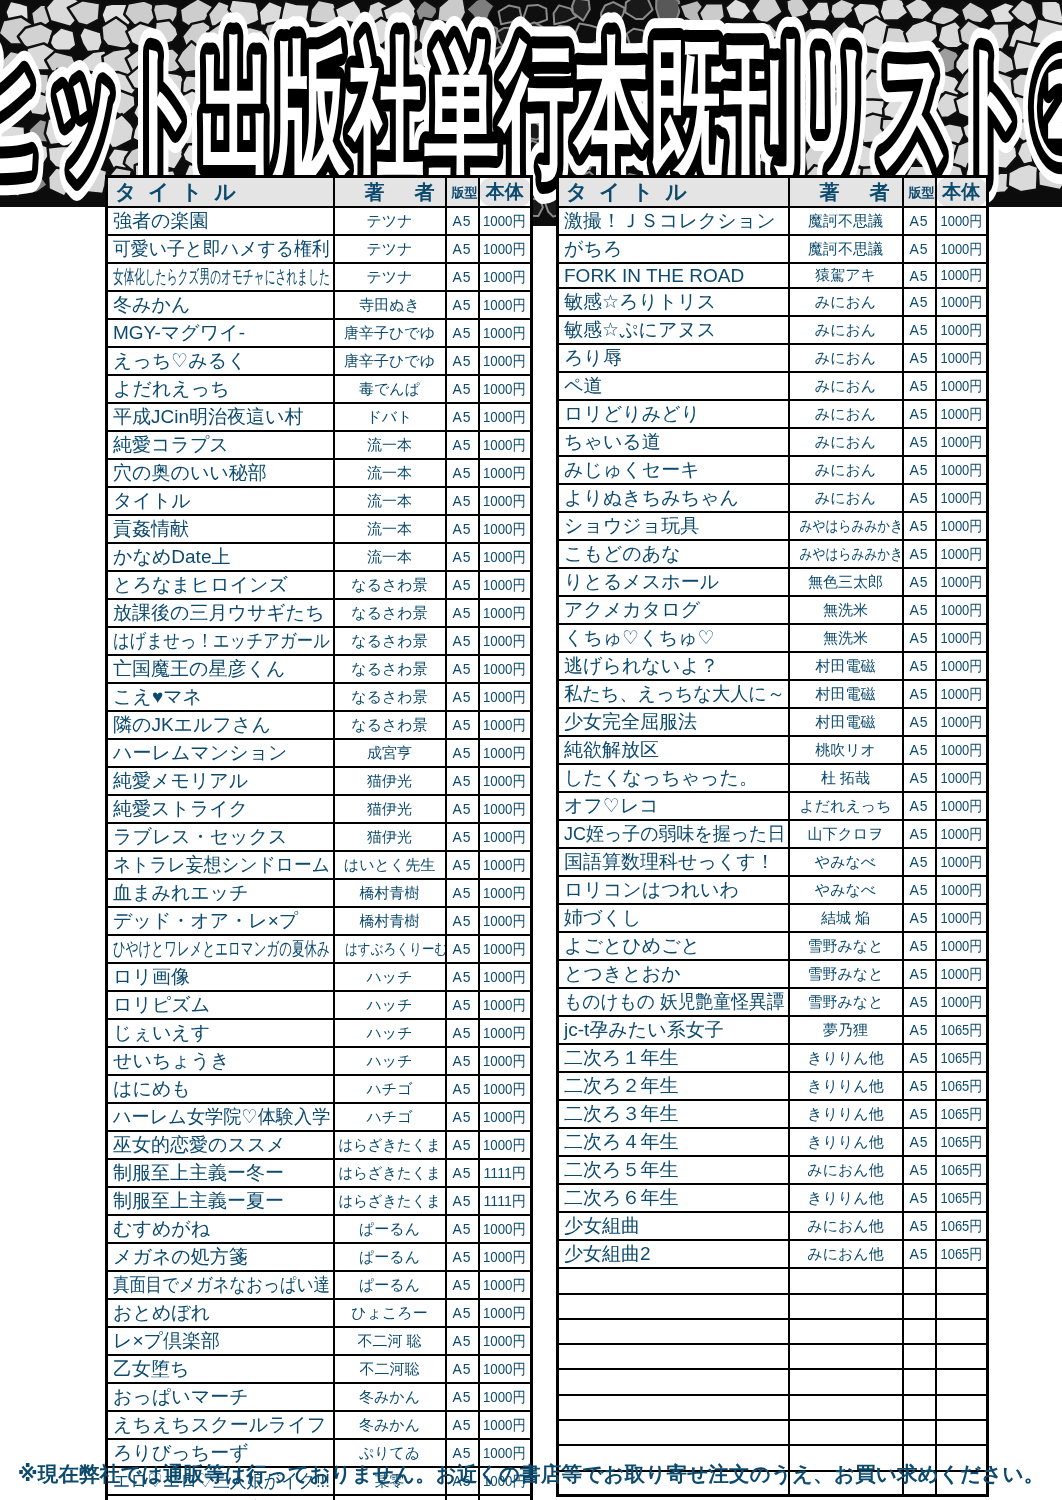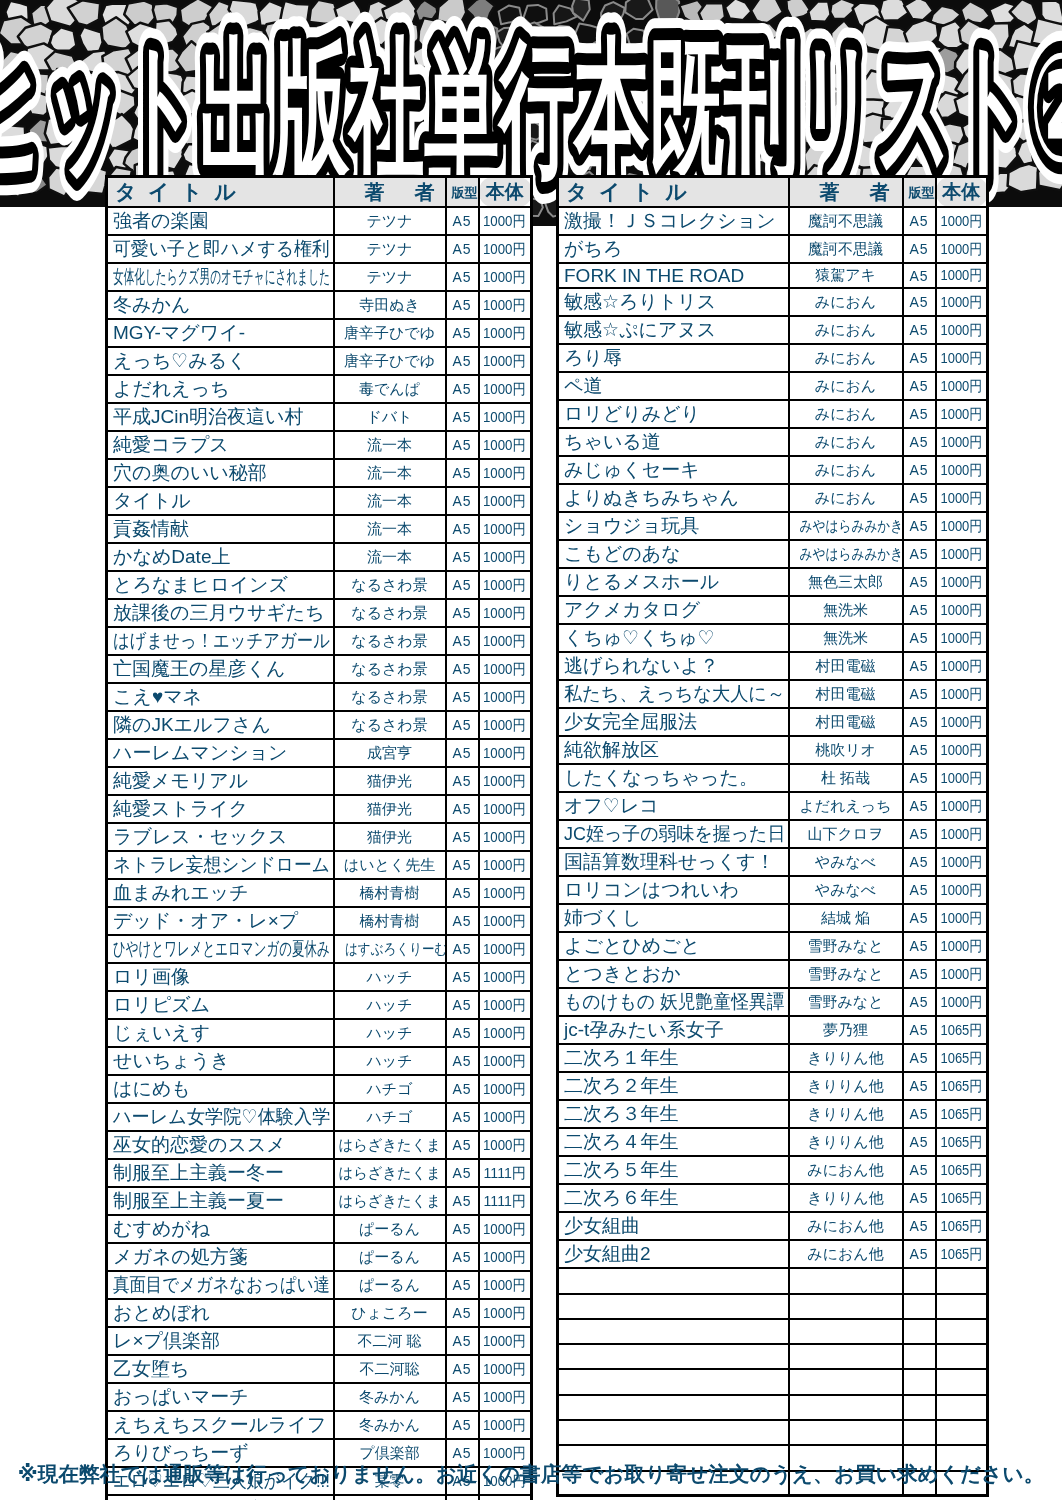--- a/index.html
+++ b/index.html
@@ -684,21 +684,21 @@
     <td class="c-price"><span class="fit center" style="transform: scaleX(0.914894);">1000円</span></td>
   </tr>
         <tr>
     <td class="c-title"><span class="fit">えちえちスクールライフ</span></td>
     <td class="c-author"><span class="fit center">冬みかん</span></td>
     <td class="c-format"><span>A5</span></td>
     <td class="c-price"><span class="fit center" style="transform: scaleX(0.914894);">1000円</span></td>
   </tr>
         <tr>
     <td class="c-title"><span class="fit">ろりびっちーず</span></td>
-    <td class="c-author"><span class="fit center">プ倶楽部</span></td>
+    <td class="c-author"><span class="fit center">ぷりてゐ</span></td>
     <td class="c-format"><span>A5</span></td>
     <td class="c-price"><span class="fit center" style="transform: scaleX(0.914894);">1000円</span></td>
   </tr>
         <tr>
     <td class="c-title"><span class="fit" style="transform: scaleX(0.893004);">エロ♡エロ♡三人娘がイク!!!</span></td>
     <td class="c-author"><span class="fit center">某零</span></td>
     <td class="c-format"><span>A5</span></td>
     <td class="c-price"><span class="fit center" style="transform: scaleX(0.914894);">1000円</span></td>
   </tr>
         <tr>

